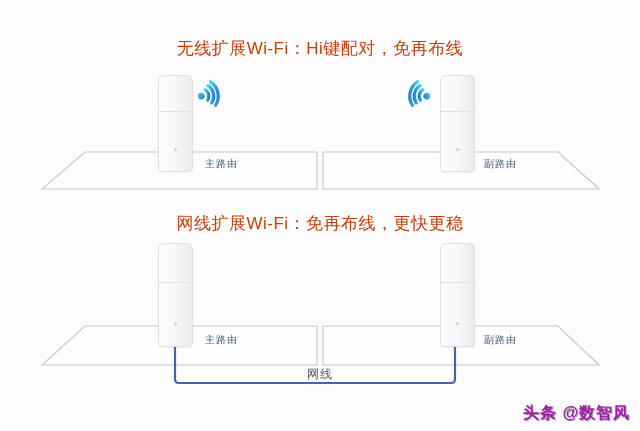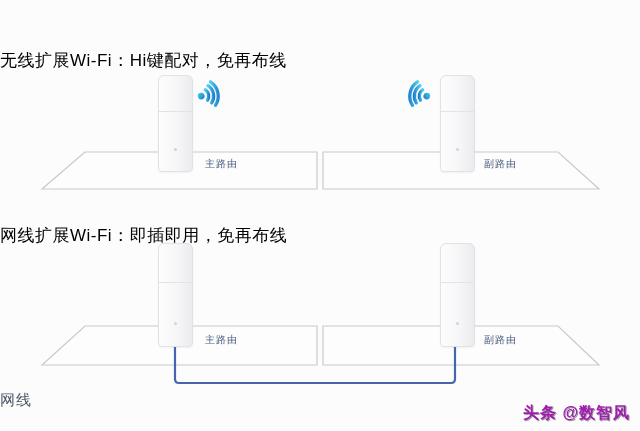--- a/index.html
+++ b/index.html
@@ -1,36 +1,36 @@
 <!DOCTYPE html>
 <html><head>
 <meta charset="utf-8">
 <style>
   * { margin:0; padding:0; box-sizing:border-box; }
   html,body { background:#ffffff; }
   body { font-family:"Liberation Sans","DejaVu Sans",sans-serif; }
   .canvas { position:relative; width:640px; height:431px; background:#fcfcfc; overflow:hidden; }
   .svg-layer { position:absolute; left:0; top:0; width:640px; height:431px; }
-  .title { position:absolute; width:100%; text-align:left; font-size:17px; color:#000000;
-           letter-spacing:0.5px; font-weight:400;margin-top:12px; }
+  .title { position:absolute; width:100%; text-align:center; font-size:17px; color:#c2410c;
+           letter-spacing:0.5px; font-weight:400; }
   #title-1 { top:37px; }
   #title-2 { top:212px; }
   .router { position:absolute; width:35px;
             background:linear-gradient(90deg,#fdfdfd 0%,#f6f6f8 55%,#ebebee 100%);
             border:1px solid #e2e2e6; border-radius:6px 6px 4px 4px;
             box-shadow:0 1px 2px rgba(0,0,0,0.05); }
   .router .seam { position:absolute; left:0; top:37%; width:100%; border-top:1px solid #e3e3e7; }
   .router .led  { position:absolute; left:50%; top:76%; width:3px; height:3px; margin-left:-2px;
                   border-radius:50%; background:#d4d4d8; }
   .router-label { position:absolute; font-size:10px; color:#46597c; letter-spacing:1px; white-space:nowrap; }
   .wifi { position:absolute; width:34px; height:34px; }
   .wifi.norm { transform:rotate(-12deg); }
   .wifi.flip { transform:scaleX(-1) rotate(-12deg); }
-  .cable-label { position:absolute; top:391px; left:0; width:640px; 
-                 font-size:15px; color:#4a5568; letter-spacing:1px; }
+  .cable-label { position:absolute; top:366px; left:0; width:640px; text-align:center;
+                 font-size:12px; color:#4a5568; letter-spacing:1px; }
   .watermark { position:absolute; right:10px; bottom:7px; font-size:16px; font-weight:bold;
                color:#a21caf; letter-spacing:1px;
                text-shadow:1px 1px 0 #9f9f9f, -1px -1px 0 #ffffff; }
 </style>
 </head>
 <body>
 
 <div class="canvas">
 
   <svg class="svg-layer" viewBox="0 0 640 431">
@@ -72,21 +72,21 @@
     <path d="M19,5 A17,17 0 0 1 19,29" stroke="url(#wg)" stroke-width="3.3" fill="none" stroke-linecap="round"></path>
   </svg>
 
   <div class="router" style="left:440px; top:75px; height:97px;">
     <div class="seam"></div>
     <div class="led"></div>
   </div>
 
   <div class="router-label" style="left:484px; top:157px;">副路由</div>
 
-  <div class="title" id="title-2">网线扩展Wi-Fi：即插即用，免再布线</div>
+  <div class="title" id="title-2">网线扩展Wi-Fi：免再布线，更快更稳</div>
 
   <div class="router" style="left:158px; top:243px; height:104px;">
     <div class="seam"></div>
     <div class="led"></div>
   </div>
 
   <div class="router-label" style="left:205px; top:333px;">主路由</div>
 
   <div class="router" style="left:440px; top:243px; height:104px;">
     <div class="seam"></div>

